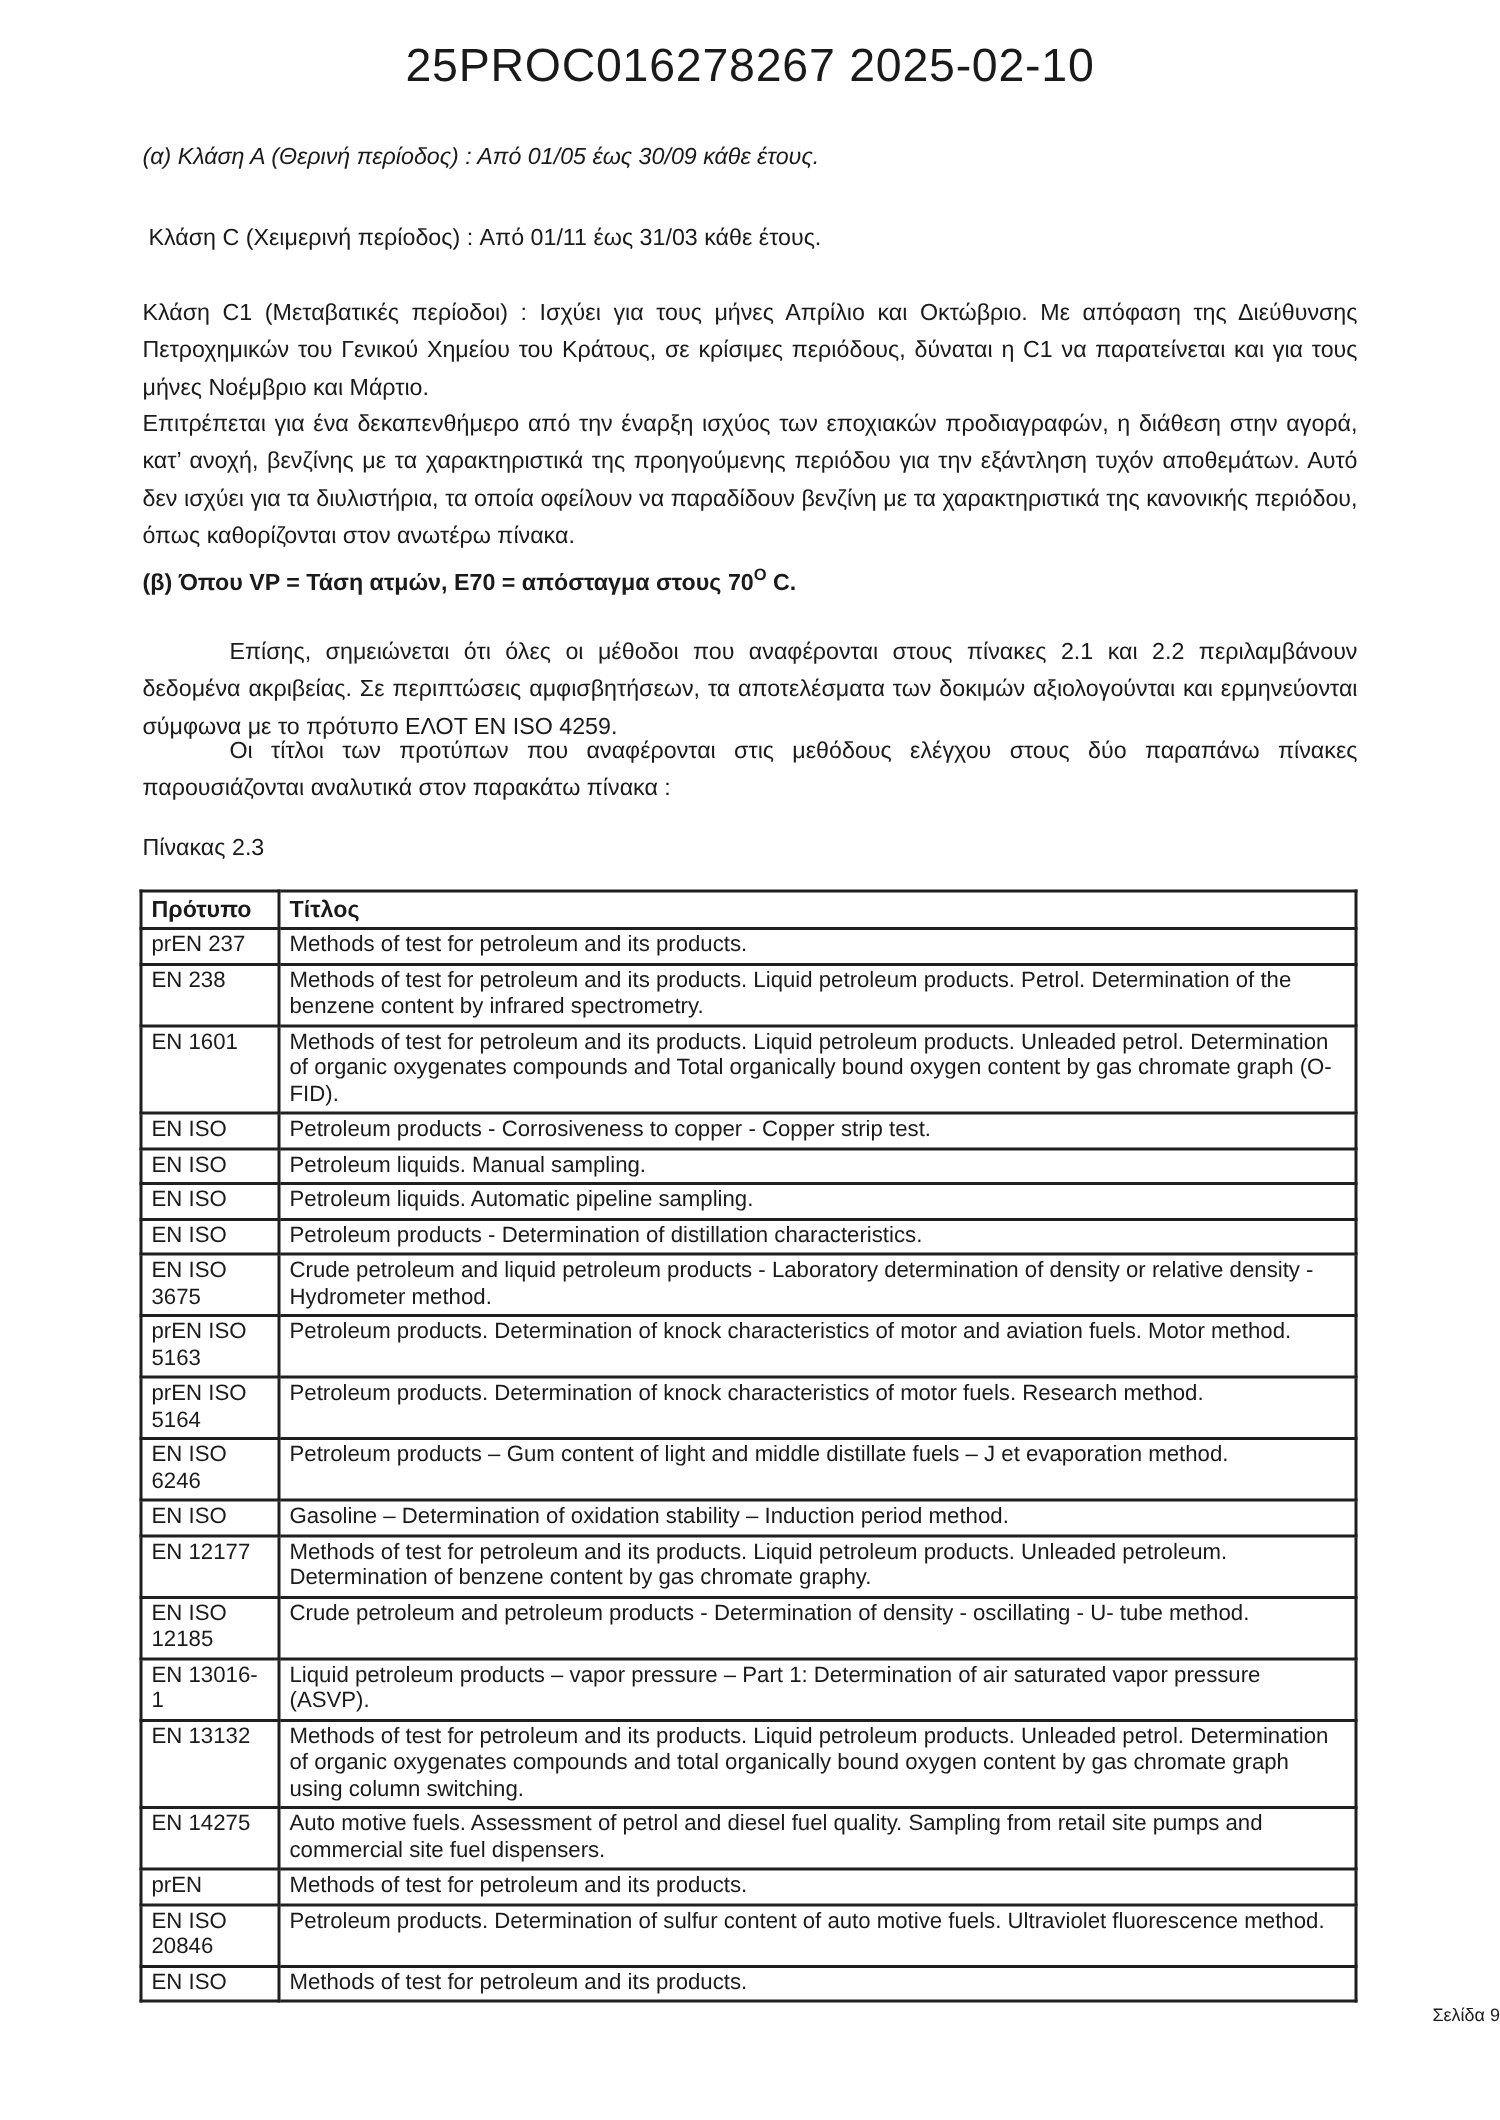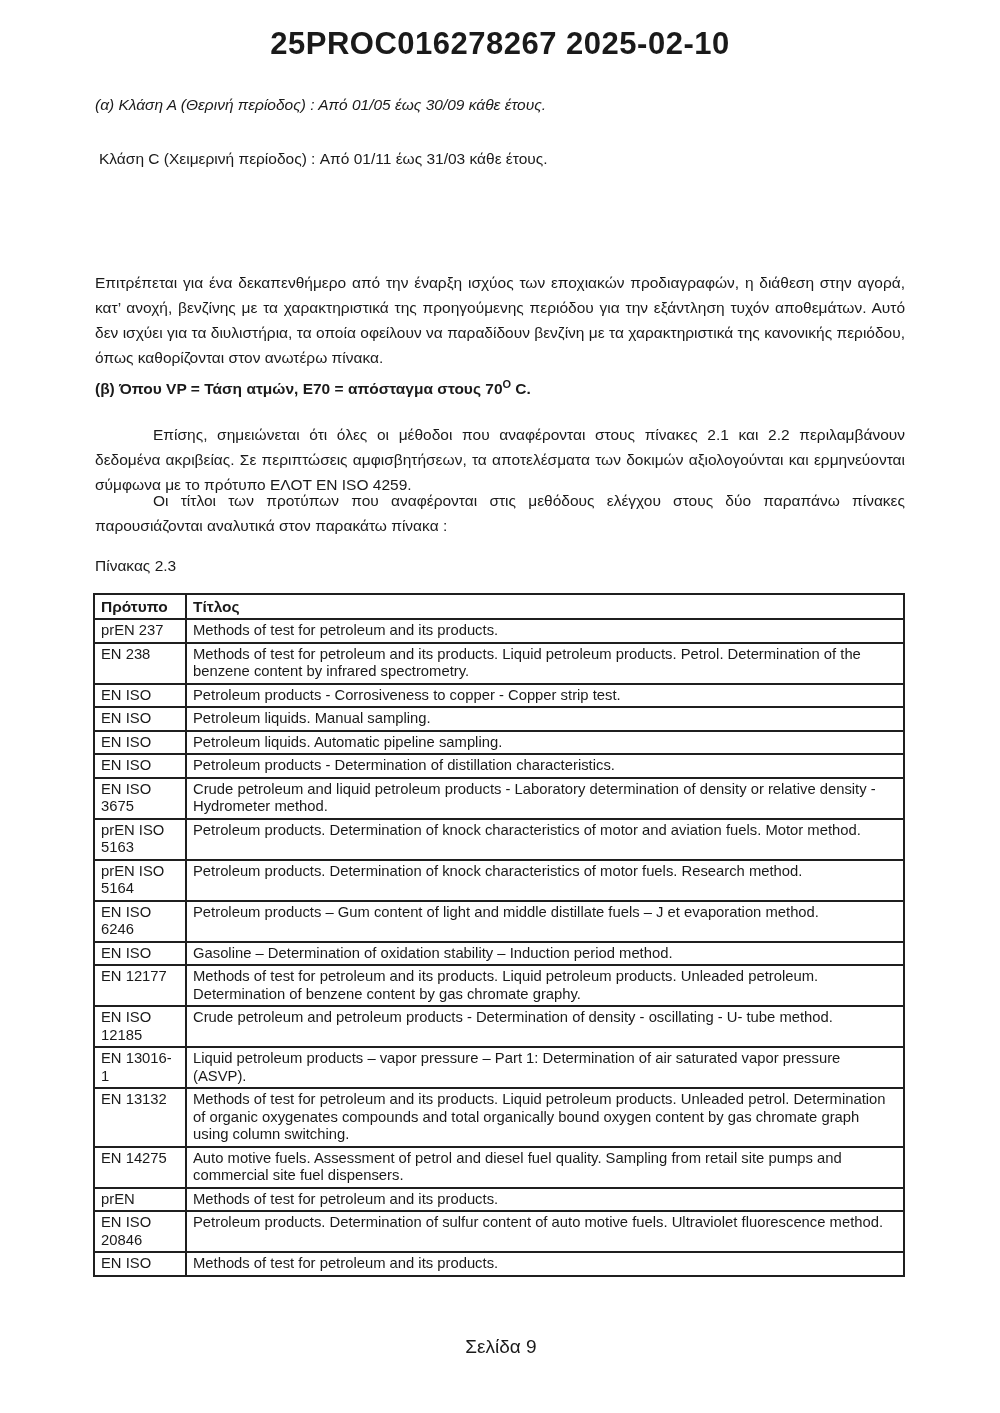--- a/index.html
+++ b/index.html
@@ -10,21 +10,21 @@
     background: #ffffff;
     color: #1a1a1a;
     font-family: "Liberation Sans", sans-serif;
     overflow: hidden;
   }
   .doc-title {
     position: absolute;
     top: 26px; left: 0; right: 0;
     text-align: center;
     font-size: 31px;
-    font-weight: 700;
+    font-weight: 400;
     letter-spacing: 0.5px;
     white-space: nowrap;
   }
   .para {
     position: absolute;
     left: 95px;
     width: 810px;
     font-size: 15.5px;
     line-height: 25px;
   }
@@ -54,35 +54,36 @@
     vertical-align: top;
     text-align: left;
     overflow: hidden;
   }
   table.std th { font-weight: bold; font-size: 15.5px; line-height: 19px; margin-top: 12px; }
   col.c-std { width: 92px; }
   .footer {
     position: absolute;
     left: 2px; right: 0;
     top: 1336px;
-    text-align: center;
-    font-size: 19px;
+    text-align: right;
+    font-size: 12px;
   }
 </style>
 </head>
 <body>
 
 <div class="page">
 
   <div class="doc-title">25PROC016278267 2025-02-10</div>
 
   <div class="para p1">(α) Κλάση Α (Θερινή περίοδος) : Από 01/05 έως 30/09 κάθε έτους.</div>
 
   <div class="para p2">Κλάση C (Χειμερινή περίοδος) : Από 01/11 έως 31/03 κάθε έτους.</div>
 
+  <div class="para p3 justify">Κλάση C1 (Μεταβατικές περίοδοι) : Ισχύει για τους μήνες Απρίλιο και Οκτώβριο. Με απόφαση της Διεύθυνσης Πετροχημικών του Γενικού Χημείου του Κράτους, σε κρίσιμες περιόδους, δύναται η C1 να παρατείνεται και για τους μήνες Νοέμβριο και Μάρτιο.</div>
 
   <div class="para p4 justify">Επιτρέπεται για ένα δεκαπενθήμερο από την έναρξη ισχύος των εποχιακών προδιαγραφών, η διάθεση στην αγορά, κατ’ ανοχή, βενζίνης με τα χαρακτηριστικά της προηγούμενης περιόδου για την εξάντληση τυχόν αποθεμάτων. Αυτό δεν ισχύει για τα διυλιστήρια, τα οποία οφείλουν να παραδίδουν βενζίνη με τα χαρακτηριστικά της κανονικής περιόδου, όπως καθορίζονται στον ανωτέρω πίνακα.</div>
 
   <div class="para p5"><span>(β) Όπου VP = Τάση ατμών, E70 = απόσταγμα στους 70</span><sup>O</sup><span> C.</span></div>
 
   <div class="para p6 justify indent">Επίσης, σημειώνεται ότι όλες οι μέθοδοι που αναφέρονται στους πίνακες 2.1 και 2.2 περιλαμβάνουν δεδομένα ακριβείας. Σε περιπτώσεις αμφισβητήσεων, τα αποτελέσματα των δοκιμών αξιολογούνται και ερμηνεύονται σύμφωνα με το πρότυπο ΕΛΟΤ EN ISO 4259.</div>
 
   <div class="para p7 justify indent">Οι τίτλοι των προτύπων που αναφέρονται στις μεθόδους ελέγχου στους δύο παραπάνω πίνακες παρουσιάζονται αναλυτικά στον παρακάτω πίνακα :</div>
 
   <div class="table-caption">Πίνακας 2.3</div>
@@ -99,20 +100,24 @@
       </tr>
     </thead>
     <tbody id="std-body">
         <tr>
           <td>prEN 237</td>
           <td>Methods of test for petroleum and its products.</td>
         </tr>
         <tr>
           <td>EN 238</td>
           <td>Methods of test for petroleum and its products. Liquid petroleum products. Petrol. Determination of the benzene content by infrared spectrometry.</td>
+        </tr>
+        <tr>
+          <td>EN 1601</td>
+          <td>Methods of test for petroleum and its products. Liquid petroleum products. Unleaded petrol. Determination of organic oxygenates compounds and Total organically bound oxygen content by gas chromate graph (O-FID).</td>
         </tr>
         <tr>
           <td>EN ISO</td>
           <td>Petroleum products - Corrosiveness to copper - Copper strip test.</td>
         </tr>
         <tr>
           <td>EN ISO</td>
           <td>Petroleum liquids. Manual sampling.</td>
         </tr>
         <tr>

